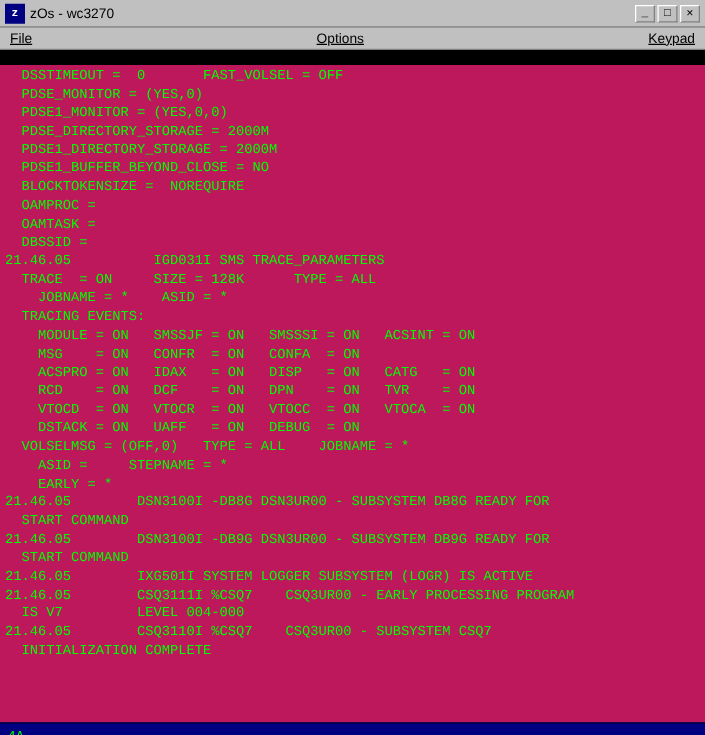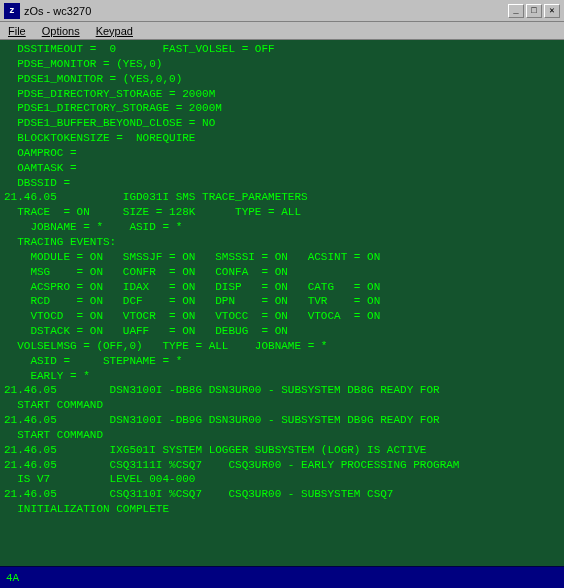--- a/index.html
+++ b/index.html
@@ -58,35 +58,37 @@
       cursor: pointer;
     }
     .menu-bar {
       background: #c0c0c0;
       height: 18px;
       display: flex;
       align-items: center;
       padding: 0 4px;
       gap: 8px;
       border-bottom: 1px solid #808080;
+      justify-content: space-between;
     }
     .menu-item {
       font-size: 11px;
       font-family: Arial, sans-serif;
       color: #000;
       padding: 1px 4px;
       cursor: pointer;
       text-decoration: underline;
     }
     .terminal {
-      background: #14532d;
+      background: #be185d;
       padding: 2px 4px;
       height: calc(588px - 22px - 18px - 22px);
       overflow: hidden;
       line-height: 1.35;
+      margin-top: 12px;
     }
     .line {
       color: #00ff00;
       white-space: pre;
       font-size: 11px;
     }
     .status-bar {
       background: #000080;
       height: 22px;
       display: flex;

